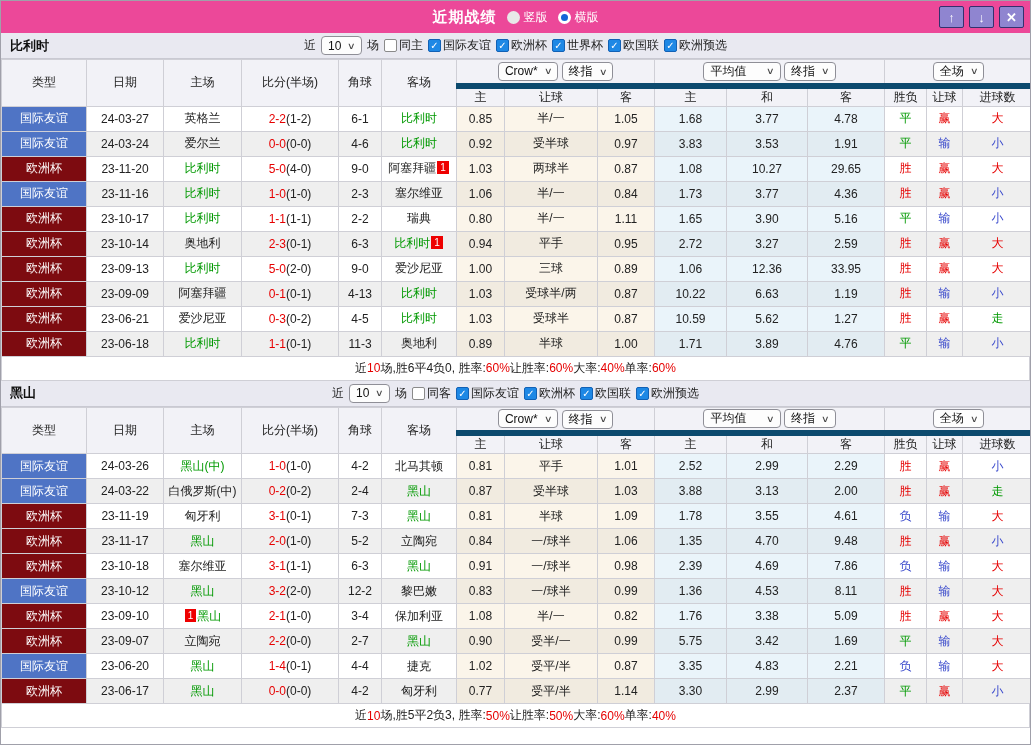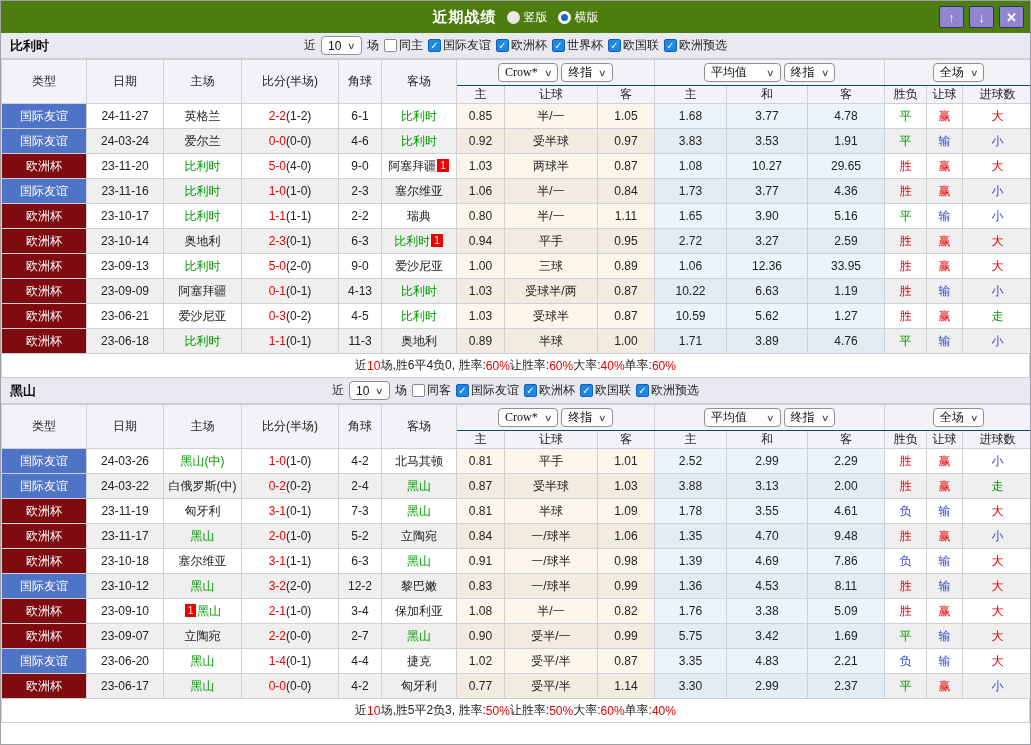--- a/index.html
+++ b/index.html
@@ -1,21 +1,21 @@
 <!DOCTYPE html>
 <html><head>
 <meta charset="utf-8">
 <style>
   * { box-sizing: border-box; margin: 0; padding: 0; }
   html,body { background:#fff; }
   body { font-family: "Liberation Sans", "DejaVu Sans", sans-serif; width:1031px; }
   .window { width:1031px; height:745px; border:1px solid #a0a0aa; background:#fff; overflow:hidden; }
 
   
-  .titlebar { position:relative; height:32px; background:#4d7c0f; display:flex; align-items:center; justify-content:center; }
+  .titlebar { position:relative; height:32px; background:#ec4899; display:flex; align-items:center; justify-content:center; }
   .title-cluster { display:flex; align-items:center; gap:10px; }
   .win-title { color:#fff; font-size:15px; font-weight:bold; letter-spacing:1px; }
   .radio-opt { display:inline-flex; align-items:center; gap:4px; color:#fff; font-size:12px; cursor:default; }
   .radio { width:13px; height:13px; border-radius:50%; background:#e8e8e8; display:inline-block; position:relative; }
   .radio.selected { background:#fff; }
   .radio.selected::after { content:""; position:absolute; left:3px; top:3px; width:7px; height:7px; border-radius:50%; background:#1565d8; }
   .tb-buttons { position:absolute; right:6px; top:5px; display:flex; gap:5px; }
   .tb-btn { width:25px; height:22px; background:#8f85d0; border:1px solid #34306e; border-radius:2px; color:#fff; font-size:13px; font-weight:bold; display:flex; align-items:center; justify-content:center; cursor:pointer; padding:0; }
 
   
@@ -27,21 +27,21 @@
   .cb-opt { display:inline-flex; align-items:center; gap:2px; cursor:default; }
   .cb { width:13px; height:13px; border:1px solid #8a8a8a; border-radius:2px; background:#fff; display:inline-flex; align-items:center; justify-content:center; font-size:10px; line-height:11px; color:#fff; }
   .cb.checked { background:#1e88e5; border-color:#1261b5; }
 
   
   table { border-collapse:collapse; table-layout:fixed; width:1031px; }
   th, td { border:1px solid #cfcfd6; text-align:center; white-space:nowrap; overflow:hidden; }
   thead th { background:#f2f2f7; font-size:12px; font-weight:normal; color:#222; }
   tr.h1 th { height:26px; }
   tr.h2 th { height:17px; }
-  tr.h1 th.grp { border-bottom:1px solid #0c4a6e;font-family:Liberation Serif, serif; }
+  tr.h1 th.grp { border-bottom:6px solid #0c4a6e; }
   tbody td { height:25px; font-size:12px; color:#222; }
   tbody tr:nth-child(odd) td { background:#fff; }
   tbody tr:nth-child(even) td { background:#efefef; }
   tbody tr:nth-child(odd) td.c-odds { background:#fbf5ea; }
   tbody tr:nth-child(even) td.c-odds { background:#f1ebe0; }
   tbody tr:nth-child(odd) td.c-avg { background:#eaf4fa; }
   tbody tr:nth-child(even) td.c-avg { background:#e2ecf2; }
   td.c-type { color:#fff; font-size:12px; }
   .t-g { color:#009900; }
   .t-r { color:#e60000; }
@@ -179,21 +179,21 @@
           <th>和</th>
           <th>客</th>
           <th>胜负</th>
           <th>让球</th>
           <th>进球数</th>
         </tr>
       </thead>
       <tbody>
           <tr>
             <td class="c-type" style="background: rgb(79, 116, 197);">国际友谊</td>
-            <td>24-11-27</td>
+            <td>24-03-27</td>
             <td><span>英格兰</span></td>
             <td><span class="t-score">2-2</span><span>(1-2)</span></td>
             <td>6-1</td>
             <td><span class="t-g">比利时</span></td>
             <td class="c-odds">0.85</td>
             <td class="c-odds">半/一</td>
             <td class="c-odds">1.05</td>
             <td class="c-avg">1.68</td>
             <td class="c-avg">3.77</td>
             <td class="c-avg">4.78</td>
@@ -538,21 +538,21 @@
           <tr>
             <td class="c-type" style="background: rgb(125, 11, 16);">欧洲杯</td>
             <td>23-10-18</td>
             <td><span>塞尔维亚</span></td>
             <td><span class="t-score">3-1</span><span>(1-1)</span></td>
             <td>6-3</td>
             <td><span class="t-g">黑山</span></td>
             <td class="c-odds">0.91</td>
             <td class="c-odds">一/球半</td>
             <td class="c-odds">0.98</td>
-            <td class="c-avg">1.39</td>
+            <td class="c-avg">2.39</td>
             <td class="c-avg">4.69</td>
             <td class="c-avg">7.86</td>
             <td class="t-b">负</td>
             <td class="t-b">输</td>
             <td class="t-r">大</td>
           </tr>
           <tr>
             <td class="c-type" style="background: rgb(79, 116, 197);">国际友谊</td>
             <td>23-10-12</td>
             <td><span class="t-g">黑山</span></td>

